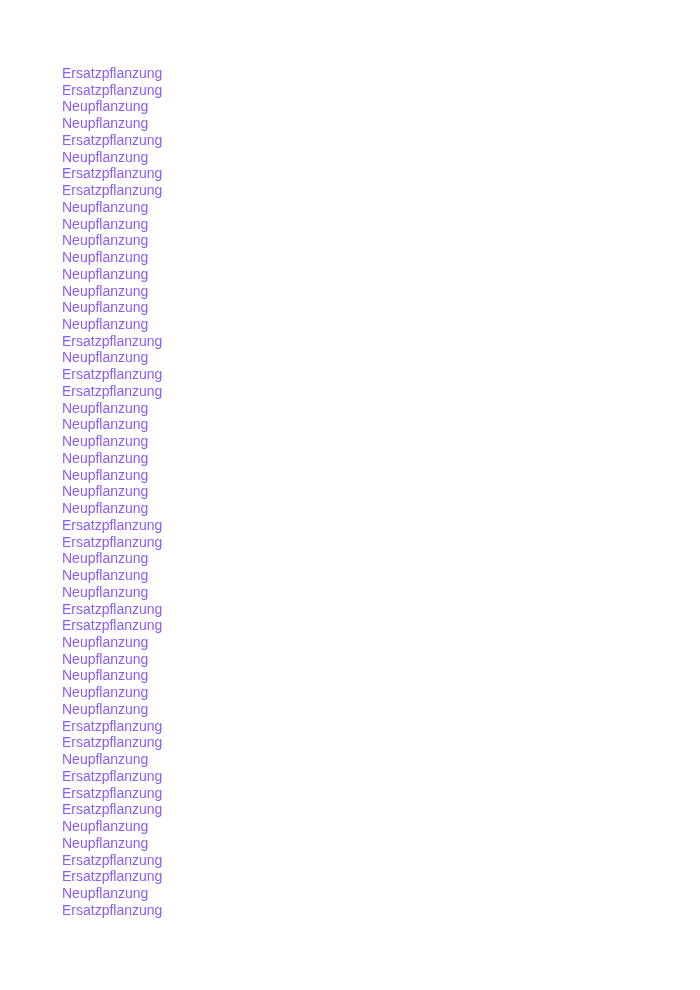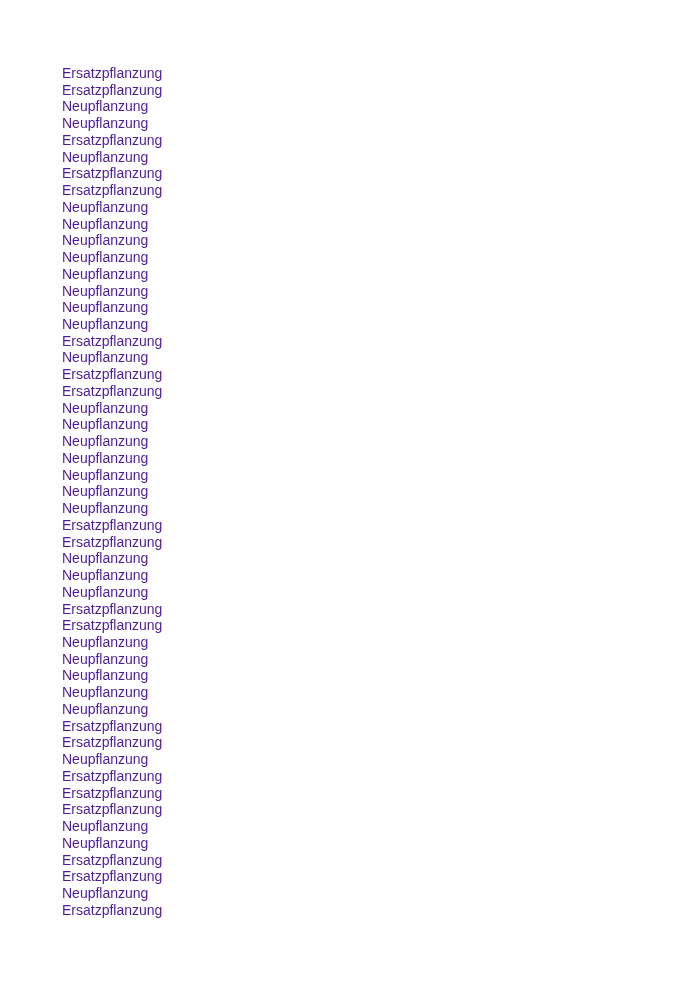--- a/index.html
+++ b/index.html
@@ -11,21 +11,21 @@
     width: 700px;
     height: 990px;
     position: relative;
     overflow: hidden;
     font-family: "Liberation Sans", "DejaVu Sans", sans-serif;
   }
   .plant-list {
     position: absolute;
     left: 62px;
     top: 65px;
-    color: #4c1d95;
+    color: #8b5cf6;
     font-size: 14px;
   }
   .line {
     height: 16.74px;
     line-height: 16.74px;
     white-space: nowrap;
   }
 </style>
 </head>
 <body>

